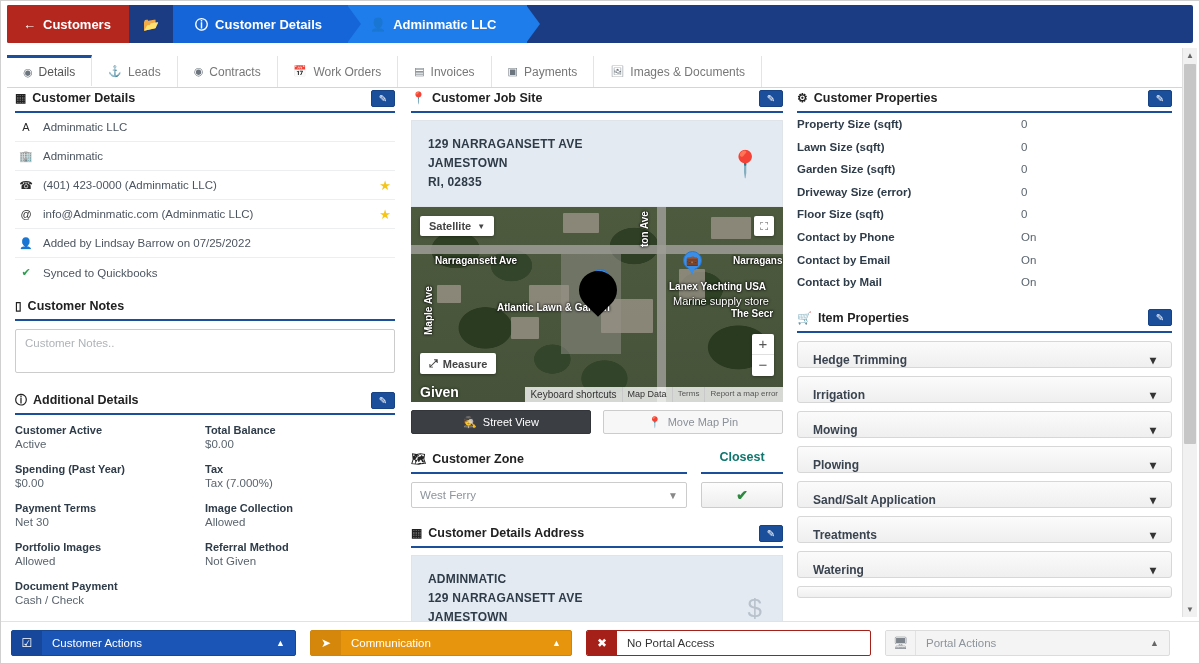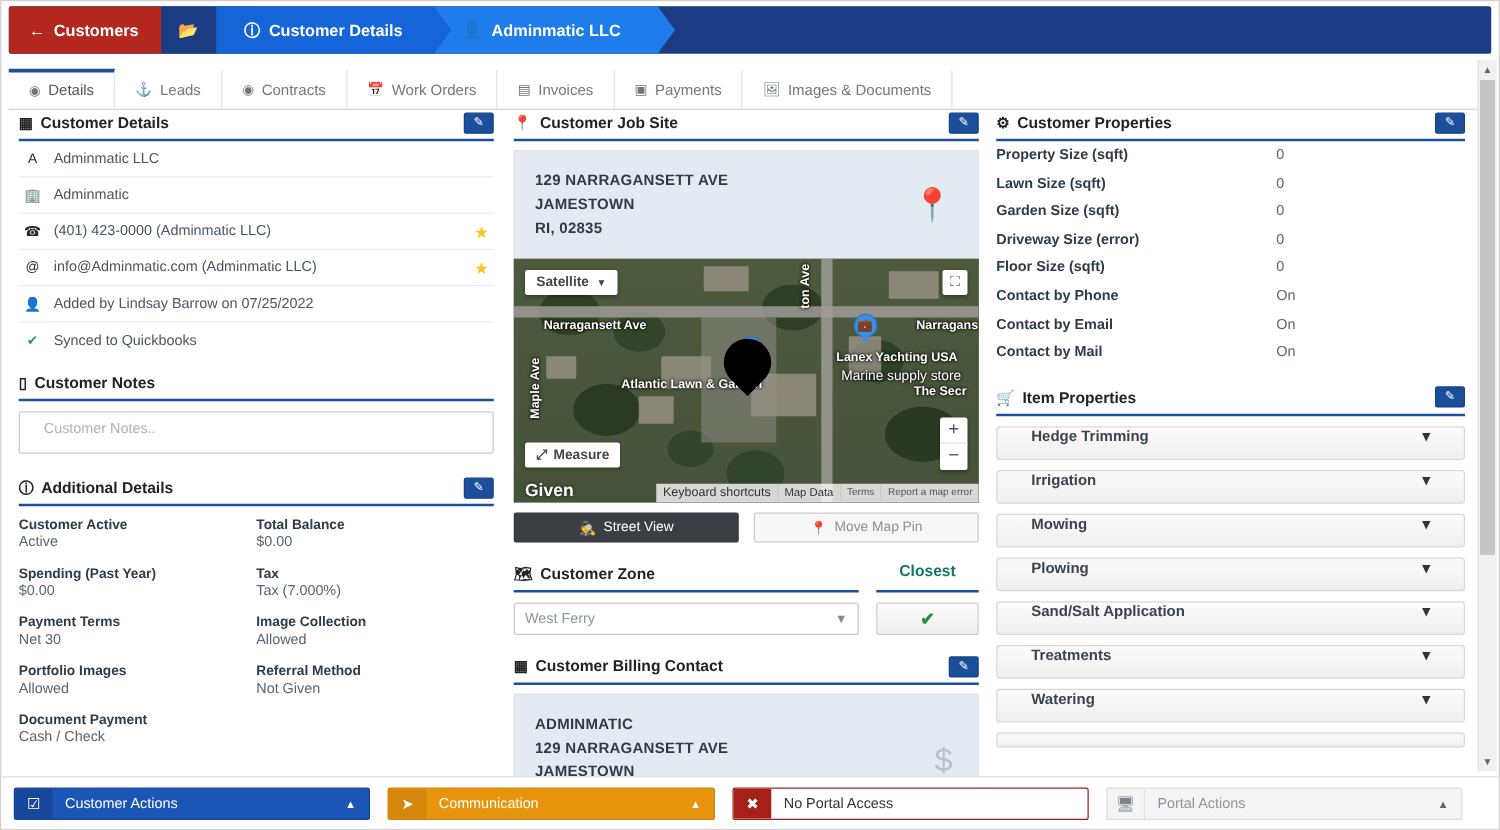--- a/index.html
+++ b/index.html
@@ -111,24 +111,24 @@
     font-size: 11.5px; color: #4c5560;
     padding: 0 4px;
   }
   .drow .ic { width: 14px; text-align: center; color: #2b2b2b; font-size: 11px; flex: none; }
   .drow .star { margin-left: auto; color: #f5c518; font-size: 13px; }
   .drow .ic.green { color: #2e9e4e; }
 
   .notes-head { margin-top: 10px; }
   .notes-box {
     margin-top: 8px;
-    height: 34px;
+    height: 44px;
     border: 1px solid #ccc; border-radius: 2px;
     background: #fff;
-    padding: 7px 19px;
+    padding: 7px 9px;
     font-size: 11.5px; color: #aeb3b8;
   }
 
   .addl-head { margin-top: 18px; }
   .addl-grid {
     margin-top: 9px;
     display: grid; grid-template-columns: 1fr 1fr;
     row-gap: 13px;
   }
   .fld-lbl { font-size: 11px; font-weight: bold; color: #2e3b48; }
@@ -297,22 +297,22 @@
   }
   .prop-lbl { width: 224px; font-weight: bold; color: #2e3b48; }
   .prop-val { color: #5a646e; }
 
   .items-head { margin-top: 10px; }
   .acc {
     margin-top: 8px;
     height: 27px;
     border: 1px solid #d7d7d7; border-radius: 3px;
     background: linear-gradient(#fbfbfb,#efefef);
-    display: flex; align-items: flex-start;
-    padding: 0 27px;
+    display: flex; align-items: flex-end;
+    padding: 0 15px;
     font-size: 12px; font-weight: bold; color: #3a4450;
   }
   .acc .chev { margin-left: auto; font-size: 12px; color: #333; }
   .acc.cut { height: 12px; overflow: hidden; }
 
   
   .footer {
     position: absolute; left: 0; right: 0; bottom: 0; height: 42px;
     background: #fff;
     border-top: 1px solid #e2e2e2;
@@ -611,21 +611,21 @@
           <div class="closest-head">Closest</div>
           <div class="closest-btn">
             <span>✔</span>
           </div>
         </div>
       </div>
 
       <div class="sec-head billing-head">
         <div class="sec-title">
           <span class="sec-ico">▦</span>
-          <span>Customer Billing Contact</span>
+          <span>Customer Details Address</span>
         </div>
         <div class="edit-btn">✎</div>
       </div>
       <div class="addr-box">
         <div class="addr-line">ADMINMATIC</div>
         <div class="addr-line">129 NARRAGANSETT AVE</div>
         <div class="addr-line">JAMESTOWN</div>
         <div class="addr-line">RI, 02835</div>
         <div class="addr-ico">$</div>
       </div>

